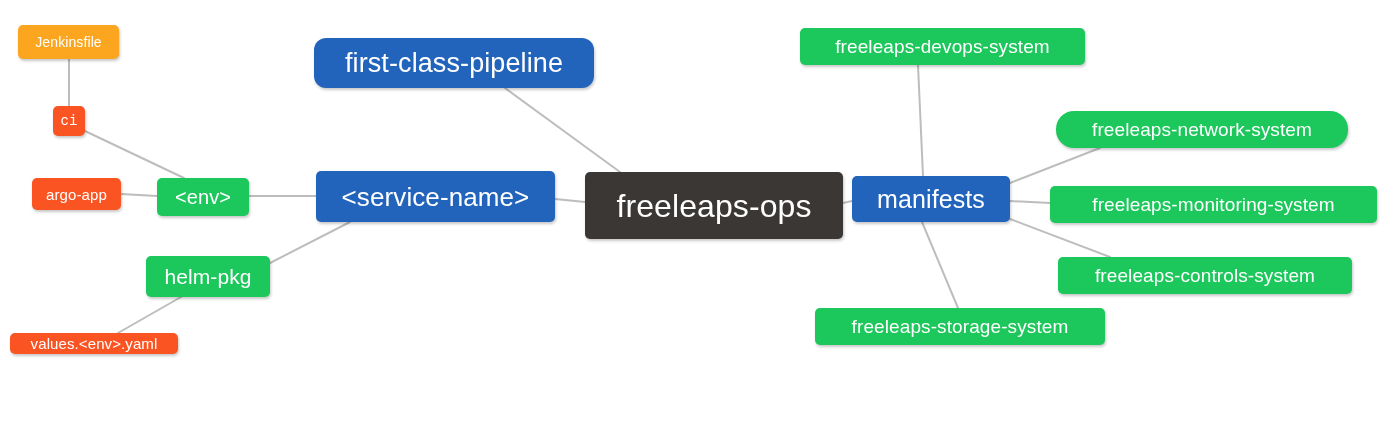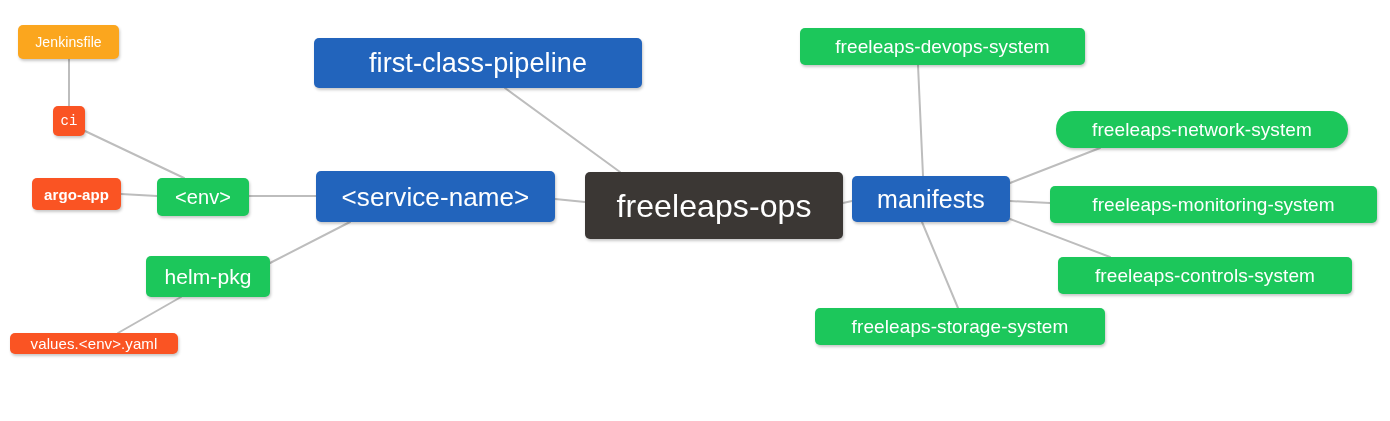--- a/index.html
+++ b/index.html
@@ -73,33 +73,33 @@
       <line x1="1010" y1="219" x2="1110" y2="257" stroke="#bdbdbd" stroke-width="2" stroke-linecap="round"></line>
       <line x1="922" y1="222" x2="958" y2="308" stroke="#bdbdbd" stroke-width="2" stroke-linecap="round"></line>
     </svg>
   <div id="node-layer">
       <div class="mm-node c-orange" style="left: 18px; top: 25px; width: 101px; height: 34px; font-size: 14px;">
         <span class="mm-label">Jenkinsfile</span>
       </div>
       <div class="mm-node c-red" style="left: 53px; top: 106px; width: 32px; height: 30px; font-size: 14px; font-family: Liberation Mono, monospace;">
         <span class="mm-label">ci</span>
       </div>
-      <div class="mm-node c-red" style="left: 32px; top: 178px; width: 89px; height: 32px; font-size: 15px; font-weight: bold;">
+      <div class="mm-node c-red" style="left: 32px; top: 178px; width: 89px; height: 32px; font-size: 15px;">
         <span class="mm-label">argo-app</span>
       </div>
       <div class="mm-node c-green" style="left: 157px; top: 178px; width: 92px; height: 38px; font-size: 20px;">
         <span class="mm-label">&lt;env&gt;</span>
       </div>
       <div class="mm-node c-green" style="left: 146px; top: 256px; width: 124px; height: 41px; font-size: 21px;">
         <span class="mm-label">helm-pkg</span>
       </div>
       <div class="mm-node c-red" style="left: 10px; top: 333px; width: 168px; height: 21px; font-size: 15px;">
         <span class="mm-label">values.&lt;env&gt;.yaml</span>
       </div>
-      <div class="mm-node c-blue" style="left: 314px; top: 38px; width: 328px; height: 50px; font-size: 27px;">
+      <div class="mm-node c-blue" style="left: 314px; top: 38px; width: 280px; height: 50px; font-size: 27px; border-radius: 12px;">
         <span class="mm-label">first-class-pipeline</span>
       </div>
       <div class="mm-node c-blue" style="left: 316px; top: 171px; width: 239px; height: 51px; font-size: 26px;">
         <span class="mm-label">&lt;service-name&gt;</span>
       </div>
       <div class="mm-node c-root" style="left: 585px; top: 172px; width: 258px; height: 67px; font-size: 32px;">
         <span class="mm-label">freeleaps-ops</span>
       </div>
       <div class="mm-node c-blue" style="left: 852px; top: 176px; width: 158px; height: 46px; font-size: 25px;">
         <span class="mm-label">manifests</span>

